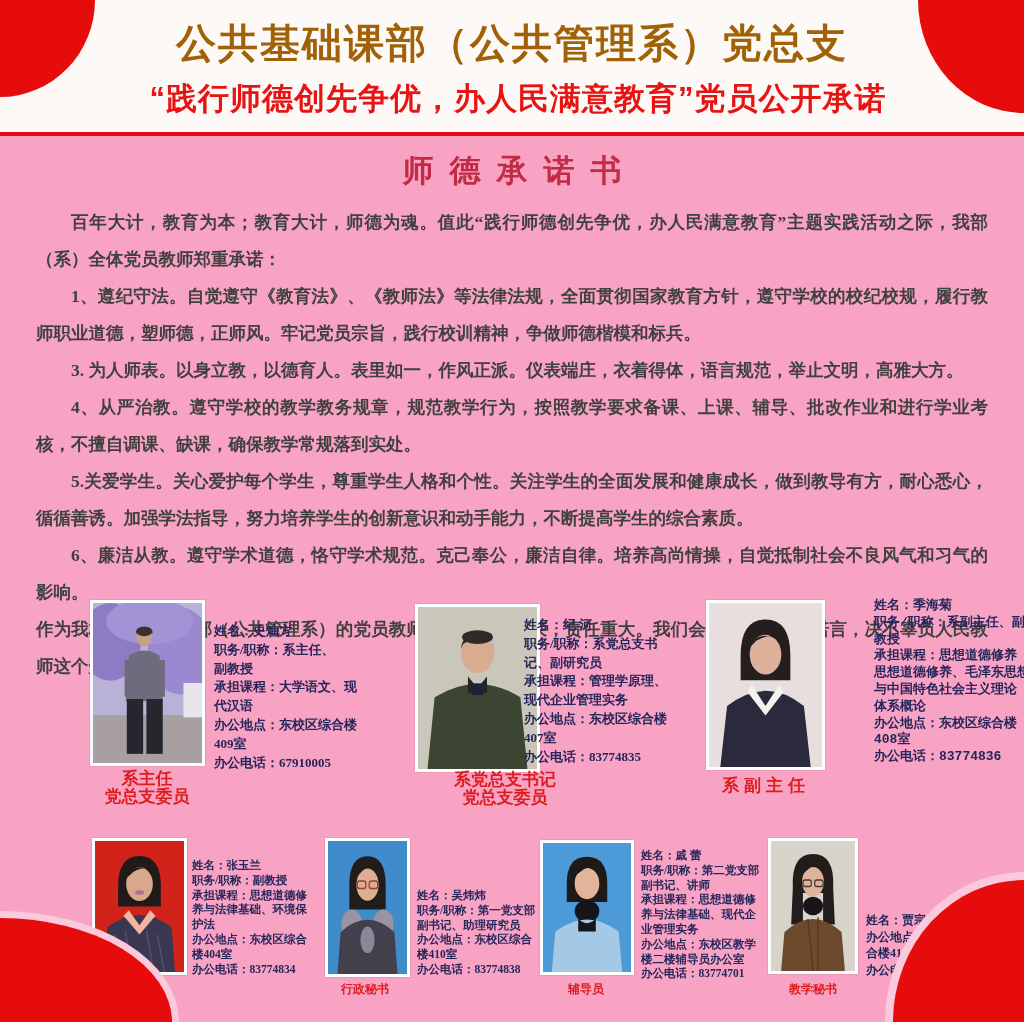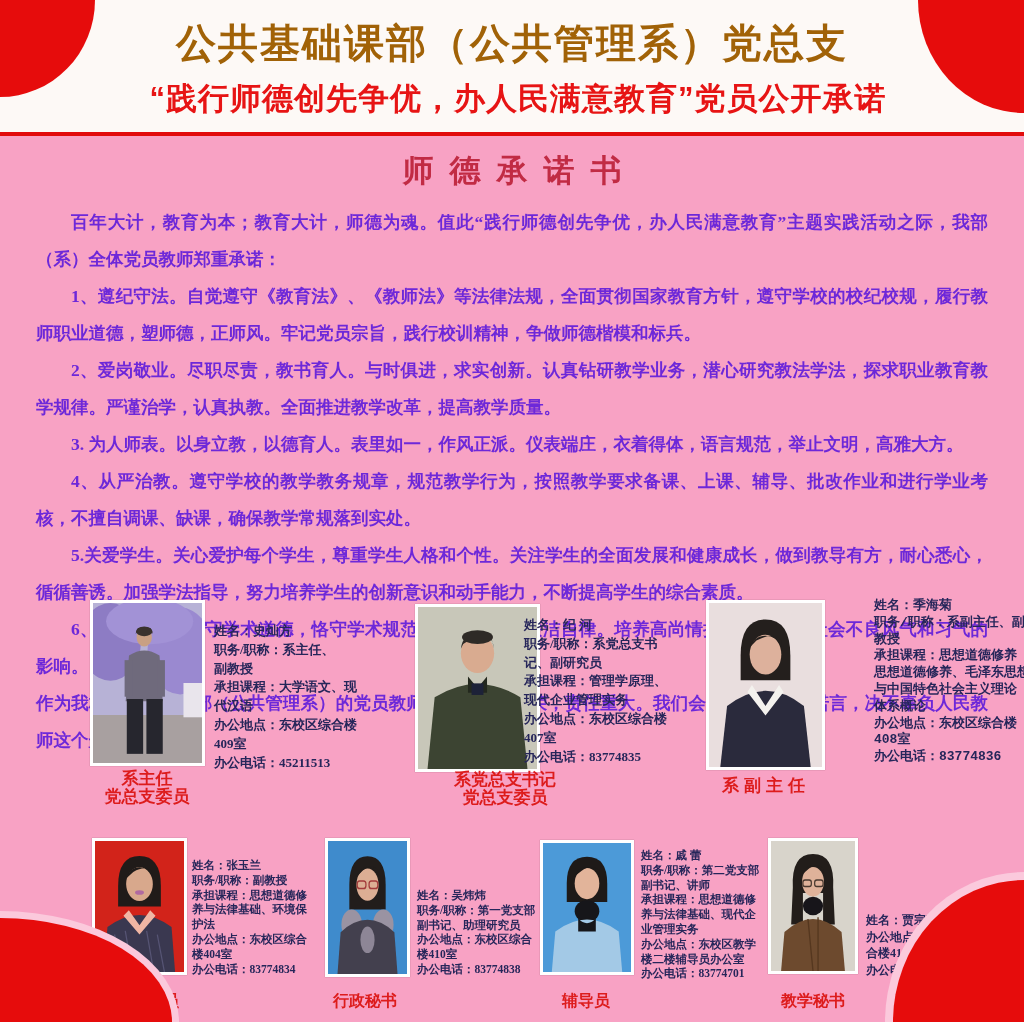--- a/index.html
+++ b/index.html
@@ -25,21 +25,21 @@
   .red-divider{position:absolute;left:0;top:132px;width:1024px;height:4px;background:#e20c0c;}
 
   
   .body-pink{position:absolute;left:0;top:136px;width:1024px;height:886px;background:#f8a2c4;}
   .letter-title{
     position:absolute;left:0;top:14px;width:1024px;text-align:center;
     font-size:31px;font-weight:bold;color:#c12b44;letter-spacing:16px;text-indent:16px;
   }
   .letter-body{
     position:absolute;left:36px;top:68px;width:952px;
-    font-size:17.5px;line-height:37px;font-weight:bold;color:#6d28d9;
+    font-size:17.5px;line-height:37px;font-weight:bold;color:#404040;
     text-align:justify;
   }
   .letter-body p{margin:0;}
   .letter-body p.indent{text-indent:2em;}
 
   
   .photo{position:absolute;background:#fff;border:3px solid #fff;box-shadow:0 0 1px rgba(0,0,0,.35);}
   .photo svg{display:block;width:100%;height:100%;}
   .info{
     position:absolute;color:#26265a;font-weight:bold;
@@ -47,21 +47,21 @@
   }
   .info-lg{font-size:13px;line-height:18.8px;}
   .info-lg3{font-size:13px;line-height:16.8px;}
   .info-sm{font-size:11.5px;line-height:14.8px;}
   .caption{
     position:absolute;text-align:center;color:#dd1c1c;font-weight:bold;
     font-family:"Liberation Serif","DejaVu Serif",serif;
   }
   .cap-lg{font-size:17px;line-height:17px;}
   .cap-lg > div{margin-bottom:1px;}
-  .cap-sm{font-size:16px;line-height:16px;margin-top:12px;}
+  .cap-sm{font-size:12px;line-height:16px;}
 
   
   .ph-1{left:90px;top:464px;width:109px;height:160px;}   
   .in-1{left:214px;top:486px;width:180px;}
   .ca-1{left:72px;top:634px;width:150px;}
   .ph-2{left:415px;top:468px;width:119px;height:162px;}
   .in-2{left:524px;top:480px;width:182px;}
   .ca-2{left:415px;top:635px;width:180px;}
   .ph-3{left:706px;top:464px;width:113px;height:164px;}
   .in-3{left:874px;top:462px;width:186px;font-family:Liberation Mono, monospace;}
@@ -101,21 +101,20 @@
   </div>
 
   <div class="red-divider"></div>
 
   <div class="body-pink">
     <div class="letter-title">师德承诺书</div>
 
     <div class="letter-body">
       <p class="indent">百年大计，教育为本；教育大计，师德为魂。值此“践行师德创先争优，办人民满意教育”主题实践活动之际，我部（系）全体党员教师郑重承诺：</p>
       <p class="indent">1、遵纪守法。自觉遵守《教育法》、《教师法》等法律法规，全面贯彻国家教育方针，遵守学校的校纪校规，履行教师职业道德，塑师德，正师风。牢记党员宗旨，践行校训精神，争做师德楷模和标兵。</p>
-      <p class="indent">2、爱岗敬业。尽职尽责，教书育人。与时俱进，求实创新。认真钻研教学业务，潜心研究教法学法，探求职业教育教学规律。严谨治学，认真执教。全面推进教学改革，提高教学质量。</p>
       <p class="indent">3. 为人师表。以身立教，以德育人。表里如一，作风正派。仪表端庄，衣着得体，语言规范，举止文明，高雅大方。</p>
       <p class="indent">4、从严治教。遵守学校的教学教务规章，规范教学行为，按照教学要求备课、上课、辅导、批改作业和进行学业考核，不擅自调课、缺课，确保教学常规落到实处。</p>
       <p class="indent">5.关爱学生。关心爱护每个学生，尊重学生人格和个性。关注学生的全面发展和健康成长，做到教导有方，耐心悉心，循循善诱。加强学法指导，努力培养学生的创新意识和动手能力，不断提高学生的综合素质。</p>
       <p class="indent">6、廉洁从教。遵守学术道德，恪守学术规范。克己奉公，廉洁自律。培养高尚情操，自觉抵制社会不良风气和习气的影响。</p>
       <p>作为我校公共基础课部（公共管理系）的党员教师，深感使命光荣，责任重大。我们会努力实践上述诺言，决不辜负人民教师这个光荣称号。</p>
     </div>
 
     <div class="photo ph-1">
       <svg viewBox="0 0 100 140" preserveAspectRatio="none">
         <rect width="100" height="140" fill="#b7b2d6"></rect>
@@ -136,21 +135,21 @@
       </svg>
     </div>
     <div class="info info-lg in-1">
         <div>姓名：史灿方</div>
         <div>职务/职称：系主任、</div>
         <div>副教授</div>
         <div>承担课程：大学语文、现</div>
         <div>代汉语</div>
         <div>办公地点：东校区综合楼</div>
         <div>409室</div>
-        <div>办公电话：45211513</div>
+        <div>办公电话：67910005</div>
       </div>
     <div class="caption cap-lg ca-1">
         <div>系主任</div>
         <div>党总支委员</div>
       </div>
 
     <div class="photo ph-2">
       <svg viewBox="0 0 100 140" preserveAspectRatio="none">
         <rect width="100" height="140" fill="#c8c7b9"></rect>
         <ellipse cx="50" cy="40" rx="14" ry="17" fill="#d9ab90"></ellipse>

